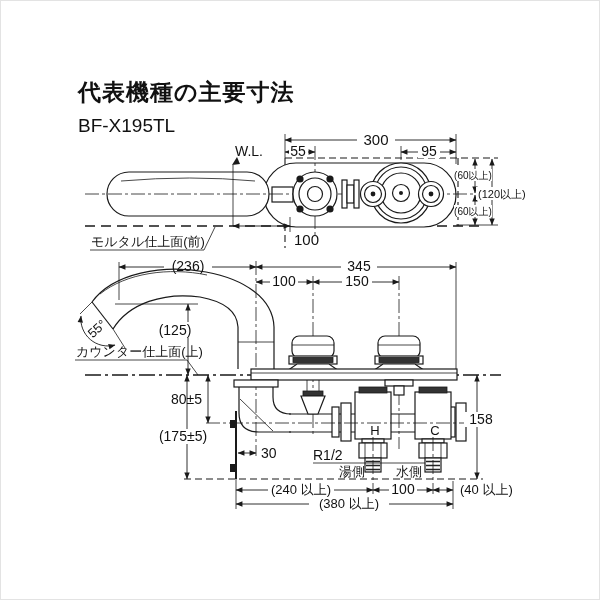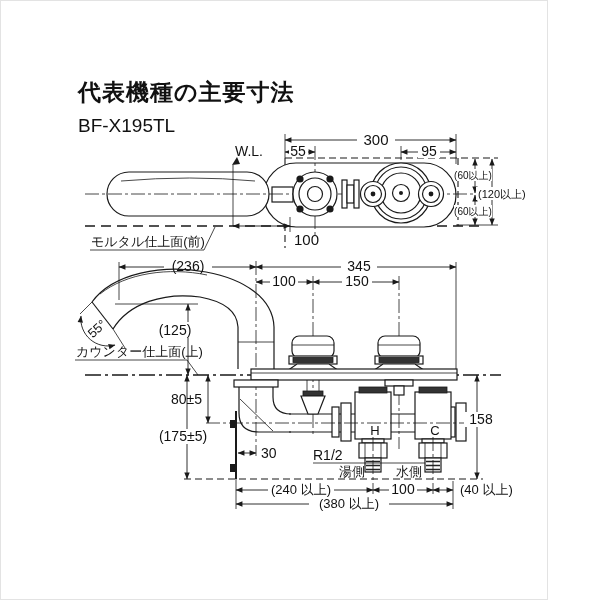--- a/index.html
+++ b/index.html
@@ -1,16 +1,16 @@
 <!DOCTYPE html>
 <html><head>
 <meta charset="utf-8">
 <style>
   html,body{margin:0;padding:0;background:#fff;}
-  #stage{position:relative;width:548px;height:600px;background:#ffffff;
+  #stage{position:relative;width:600px;height:600px;background:#ffffff;
          border:1px solid #e3e3e3;box-sizing:border-box;overflow:hidden;
          font-family:"Liberation Sans",sans-serif;}
   svg{position:absolute;left:0;top:0;}
   text{font-family:"Liberation Sans","DejaVu Sans",sans-serif;fill:#111;}
   .ttl{font-size:23px;font-weight:bold;letter-spacing:1px;}
   .mdl{font-size:19px;}
   .t15{font-size:15px;} .t14{font-size:14px;} .t13{font-size:13px;}
   .t11{font-size:11px;} .t10{font-size:10px;}
   .ol{fill:#ffffff;stroke:#1a1a1a;stroke-width:1.2;}
   .ln{fill:none;stroke:#1a1a1a;stroke-width:1.2;}

